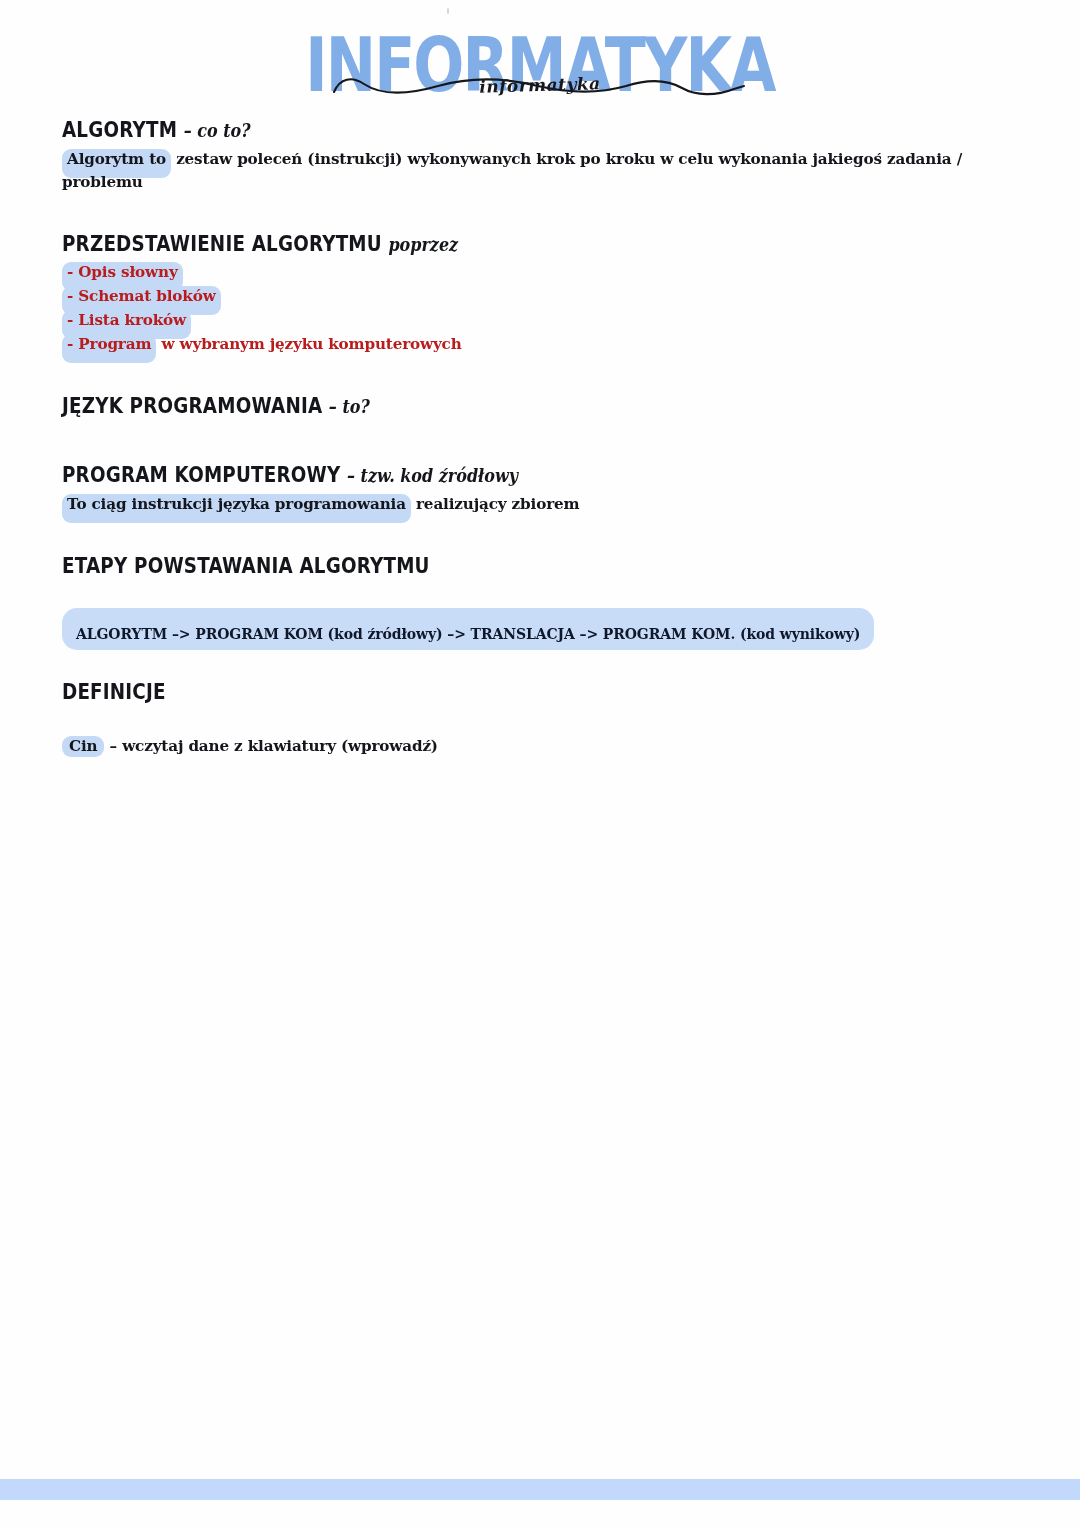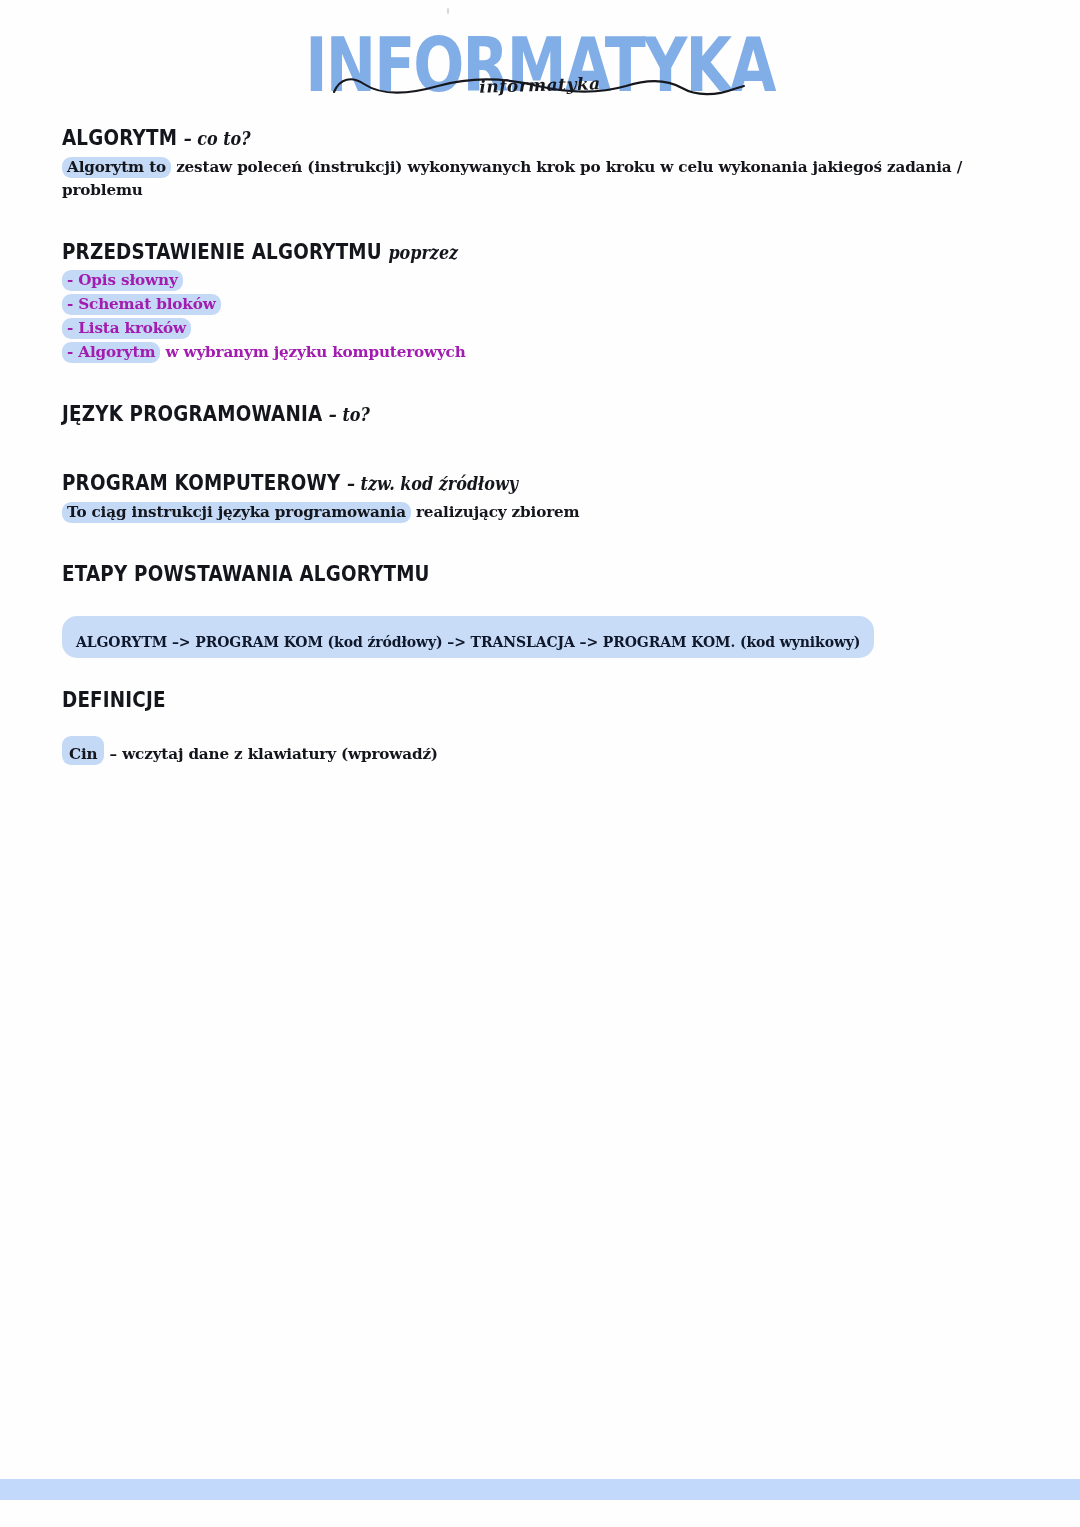--- a/index.html
+++ b/index.html
@@ -67,21 +67,21 @@
     font-size: 17px;
     color: #16181d;
     letter-spacing: 0.5px;
     transform: rotate(-1.6deg);
   }
 
   
   .content {
     position: absolute;
     left: 62px;
-    top: 126px;
+    top: 118px;
     width: 960px;
   }
 
   .section { margin-bottom: 0; }
 
   h2.heading {
     margin: 0;
     font-family: "DejaVu Sans", sans-serif;
     font-weight: 700;
     font-size: 19.5px;
@@ -108,36 +108,36 @@
     font-weight: 600;
     font-size: 15.2px;
     line-height: 1.5;
     color: #14161c;
     letter-spacing: -0.15px;
   }
 
   .hl {
     background: #c3d9f6;
     border-radius: 9px;
-    padding: 1px 5px 2px 5px;
+    padding: 1px 5px 10px 5px;
     box-decoration-break: clone;
     -webkit-box-decoration-break: clone;
   }
 
   ul.bullets {
     list-style: none;
     margin: 4px 0 0 0;
     padding: 0;
   }
   ul.bullets li {
     font-family: "DejaVu Serif", serif;
     font-weight: 600;
     font-size: 15.2px;
     line-height: 1.58;
-    color: #a21caf;
+    color: #b91c1c;
     letter-spacing: -0.15px;
     margin: 0;
   }
 
   .gap-lg { height: 38px; }
   .gap-md { height: 30px; }
   .gap-xs { height: 6px; }
 
   .flow-line {
     font-family: "DejaVu Serif", serif;
@@ -157,21 +157,21 @@
     font-weight: 600;
     font-size: 15.2px;
     line-height: 1.5;
     color: #14161c;
     letter-spacing: -0.15px;
     margin: 0;
   }
   .def-row .key {
     background: #c3d9f6;
     border-radius: 9px;
-    padding: 9px 7px 2px 7px;
+    padding: 1px 7px 2px 7px;
   }
 
   
   .bottom-bar {
     position: absolute;
     left: 0;
     top: 1479px;
     width: 1080px;
     height: 21px;
     background: #c3d9fb;
@@ -216,21 +216,21 @@
     <div class="gap-lg"></div>
 
     <div class="section">
       <h2 class="heading"><span>PRZEDSTAWIENIE ALGORYTMU</span>
         <span class="tail">poprzez</span>
       </h2>
       <ul class="bullets">
         <li><span class="hl">- Opis słowny</span><span></span></li>
         <li><span class="hl">- Schemat bloków</span><span></span></li>
         <li><span class="hl">- Lista kroków</span><span></span></li>
-        <li><span class="hl">- Algorytm</span><span> w wybranym języku komputerowych</span></li>
+        <li><span class="hl">- Program</span><span> w wybranym języku komputerowych</span></li>
       </ul>
     </div>
 
     <div class="gap-lg"></div>
 
     <div class="section">
       <h2 class="heading"><span>JĘZYK PROGRAMOWANIA</span>
         <span class="tail">– to?</span>
       </h2>
       <div class="gap-xs"></div>

